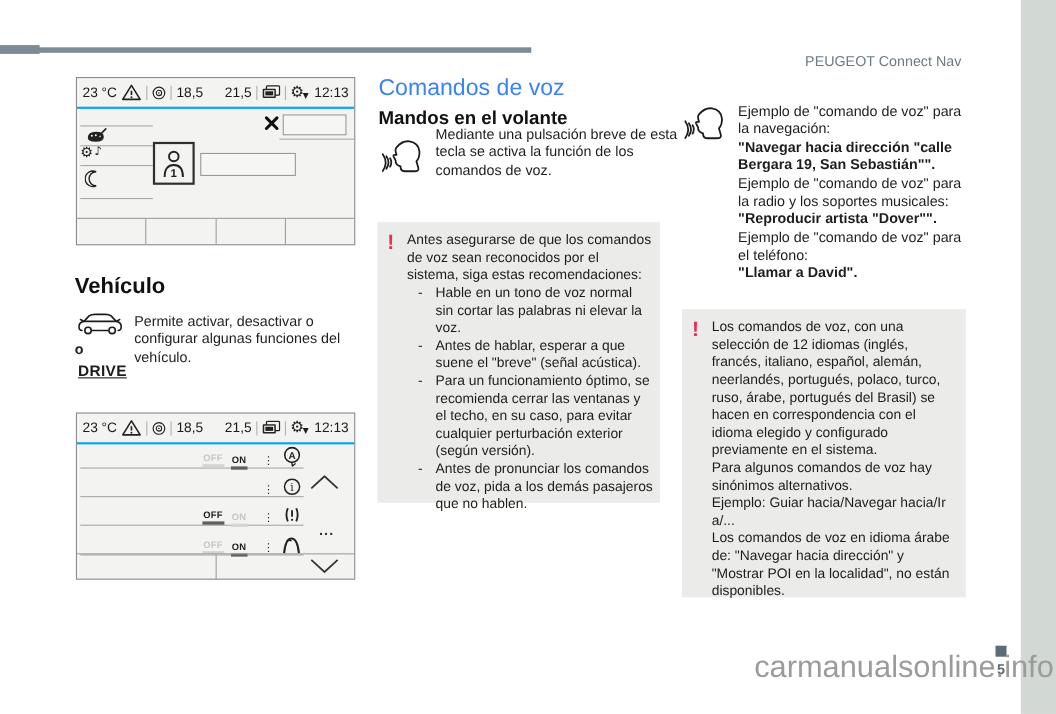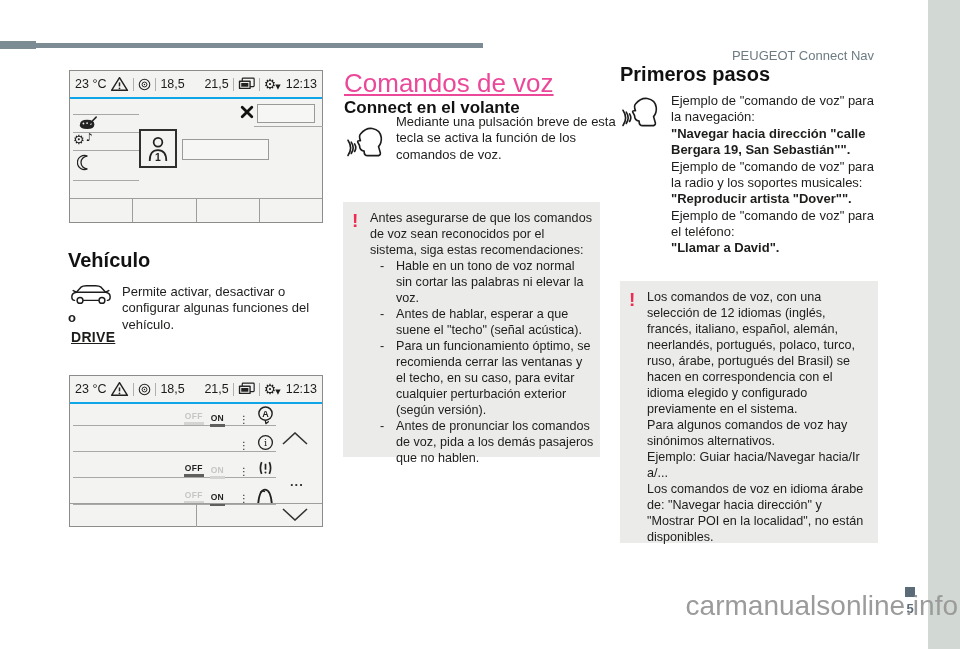--- a/index.html
+++ b/index.html
@@ -50,21 +50,21 @@
   .tg span{font-weight:bold;font-size:8.5px;letter-spacing:.3px;padding:0 1px 1px 1px;border-bottom:3px solid;}
   .tg span:last-child{transform:translateY(2px);}
   .tg .act{color:#1f1f1f;border-color:#5f5f5d;}
   .tg .ina{color:#c6c6c4;border-color:#d4d4d2;}
   .s2rail{position:absolute;left:207px;top:0;width:36px;height:100%;}
   .s2rail .chev{position:absolute;left:5px;}
   .ellipsis{position:absolute;left:13px;top:70px;font-weight:bold;font-size:13px;letter-spacing:1px;color:#333;}
 
   
   h1.section{margin:0;font-size:20px;font-weight:bold;color:#111;}
-  .muted-title{font-size:26px;color:#ec4899;text-decoration:underline;}
+  .muted-title{font-size:21px;color:#3b82f6;}
   .sub-title{font-size:17px;font-weight:bold;color:#111;}
   .body-text{font-size:13px;line-height:1.26;margin:0;}
   .or-label{font-weight:bold;font-size:13px;}
   .drive-label{font-weight:bold;font-size:14px;letter-spacing:.3px;}
 
   
   .note{background:#ebebe9;box-sizing:border-box;padding:9px 6px 8px 9px;font-size:12.6px;line-height:1.27;}
   .note-head{display:flex;gap:7px;}
   .excl{flex:0 0 11px;font-weight:900;font-size:19px;line-height:1;color:#ef2b52;font-family:"Liberation Sans",sans-serif;}
   .note p{margin:0;}
@@ -296,21 +296,21 @@
         </span>
       </div>
       <div class="scr-footer">
         <div class="cell"></div>
         <div class="cell"></div>
       </div>
     </div>
   </div>
 
   <div class="abs muted-title" style="left:344px;top:68px;">Comandos de voz</div>
-  <div class="abs sub-title" style="left:344px;top:98px;">Connect en el volante</div>
+  <div class="abs sub-title" style="left:344px;top:98px;">Mandos en el volante</div>
   <span class="abs icn" style="left:346px;top:126px;">
     <svg width="38" height="34" viewBox="0 0 42 36">
       <g fill="none" stroke="#1c1c1c" stroke-width="1.8" stroke-linecap="round" stroke-linejoin="round">
         <path d="M9.5 19 q2.6 4.2 0 8.4"></path>
         <path d="M5.8 17 q4.2 6.3 0 12.6"></path>
         <path d="M2.2 15 q5.8 8.4 0 16.8"></path>
         <path d="M16 8 Q22 1 29 2 Q38 3.5 39 12 Q39.5 18 36 22 L38 29 Q38.5 32 34 32 L24 32 Q20 32 20 27 Q15 26 15 21 L13 17 Q12.5 15.5 14.5 15.5 L16 15.5 Q14 10 16 8 Z"></path>
       </g>
     </svg>
   </span>
@@ -321,34 +321,33 @@
       <span class="excl">!</span>
       <p>Antes asegurarse de que los comandos de voz sean reconocidos por el sistema, siga estas recomendaciones:</p>
     </div>
     <div class="note-list">
       <div class="note-item">
           <span class="dash">-</span>
           <span>Hable en un tono de voz normal sin cortar las palabras ni elevar la voz.</span>
         </div>
       <div class="note-item">
           <span class="dash">-</span>
-          <span>Antes de hablar, esperar a que suene el "techo" (señal acústica).</span>
+          <span>Antes de hablar, esperar a que suene el "breve" (señal acústica).</span>
         </div>
       <div class="note-item">
           <span class="dash">-</span>
           <span>Para un funcionamiento óptimo, se recomienda cerrar las ventanas y el techo, en su caso, para evitar cualquier perturbación exterior (según versión).</span>
         </div>
       <div class="note-item">
           <span class="dash">-</span>
           <span>Antes de pronunciar los comandos de voz, pida a los demás pasajeros que no hablen.</span>
         </div>
     </div>
   </div>
 
-  <h1 class="abs section" style="left:620px;top:63px;">Primeros pasos</h1>
   <span class="abs icn" style="left:621px;top:96px;">
     <svg width="38" height="34" viewBox="0 0 42 36">
       <g fill="none" stroke="#1c1c1c" stroke-width="1.8" stroke-linecap="round" stroke-linejoin="round">
         <path d="M9.5 19 q2.6 4.2 0 8.4"></path>
         <path d="M5.8 17 q4.2 6.3 0 12.6"></path>
         <path d="M2.2 15 q5.8 8.4 0 16.8"></path>
         <path d="M16 8 Q22 1 29 2 Q38 3.5 39 12 Q39.5 18 36 22 L38 29 Q38.5 32 34 32 L24 32 Q20 32 20 27 Q15 26 15 21 L13 17 Q12.5 15.5 14.5 15.5 L16 15.5 Q14 10 16 8 Z"></path>
       </g>
     </svg>
   </span>

